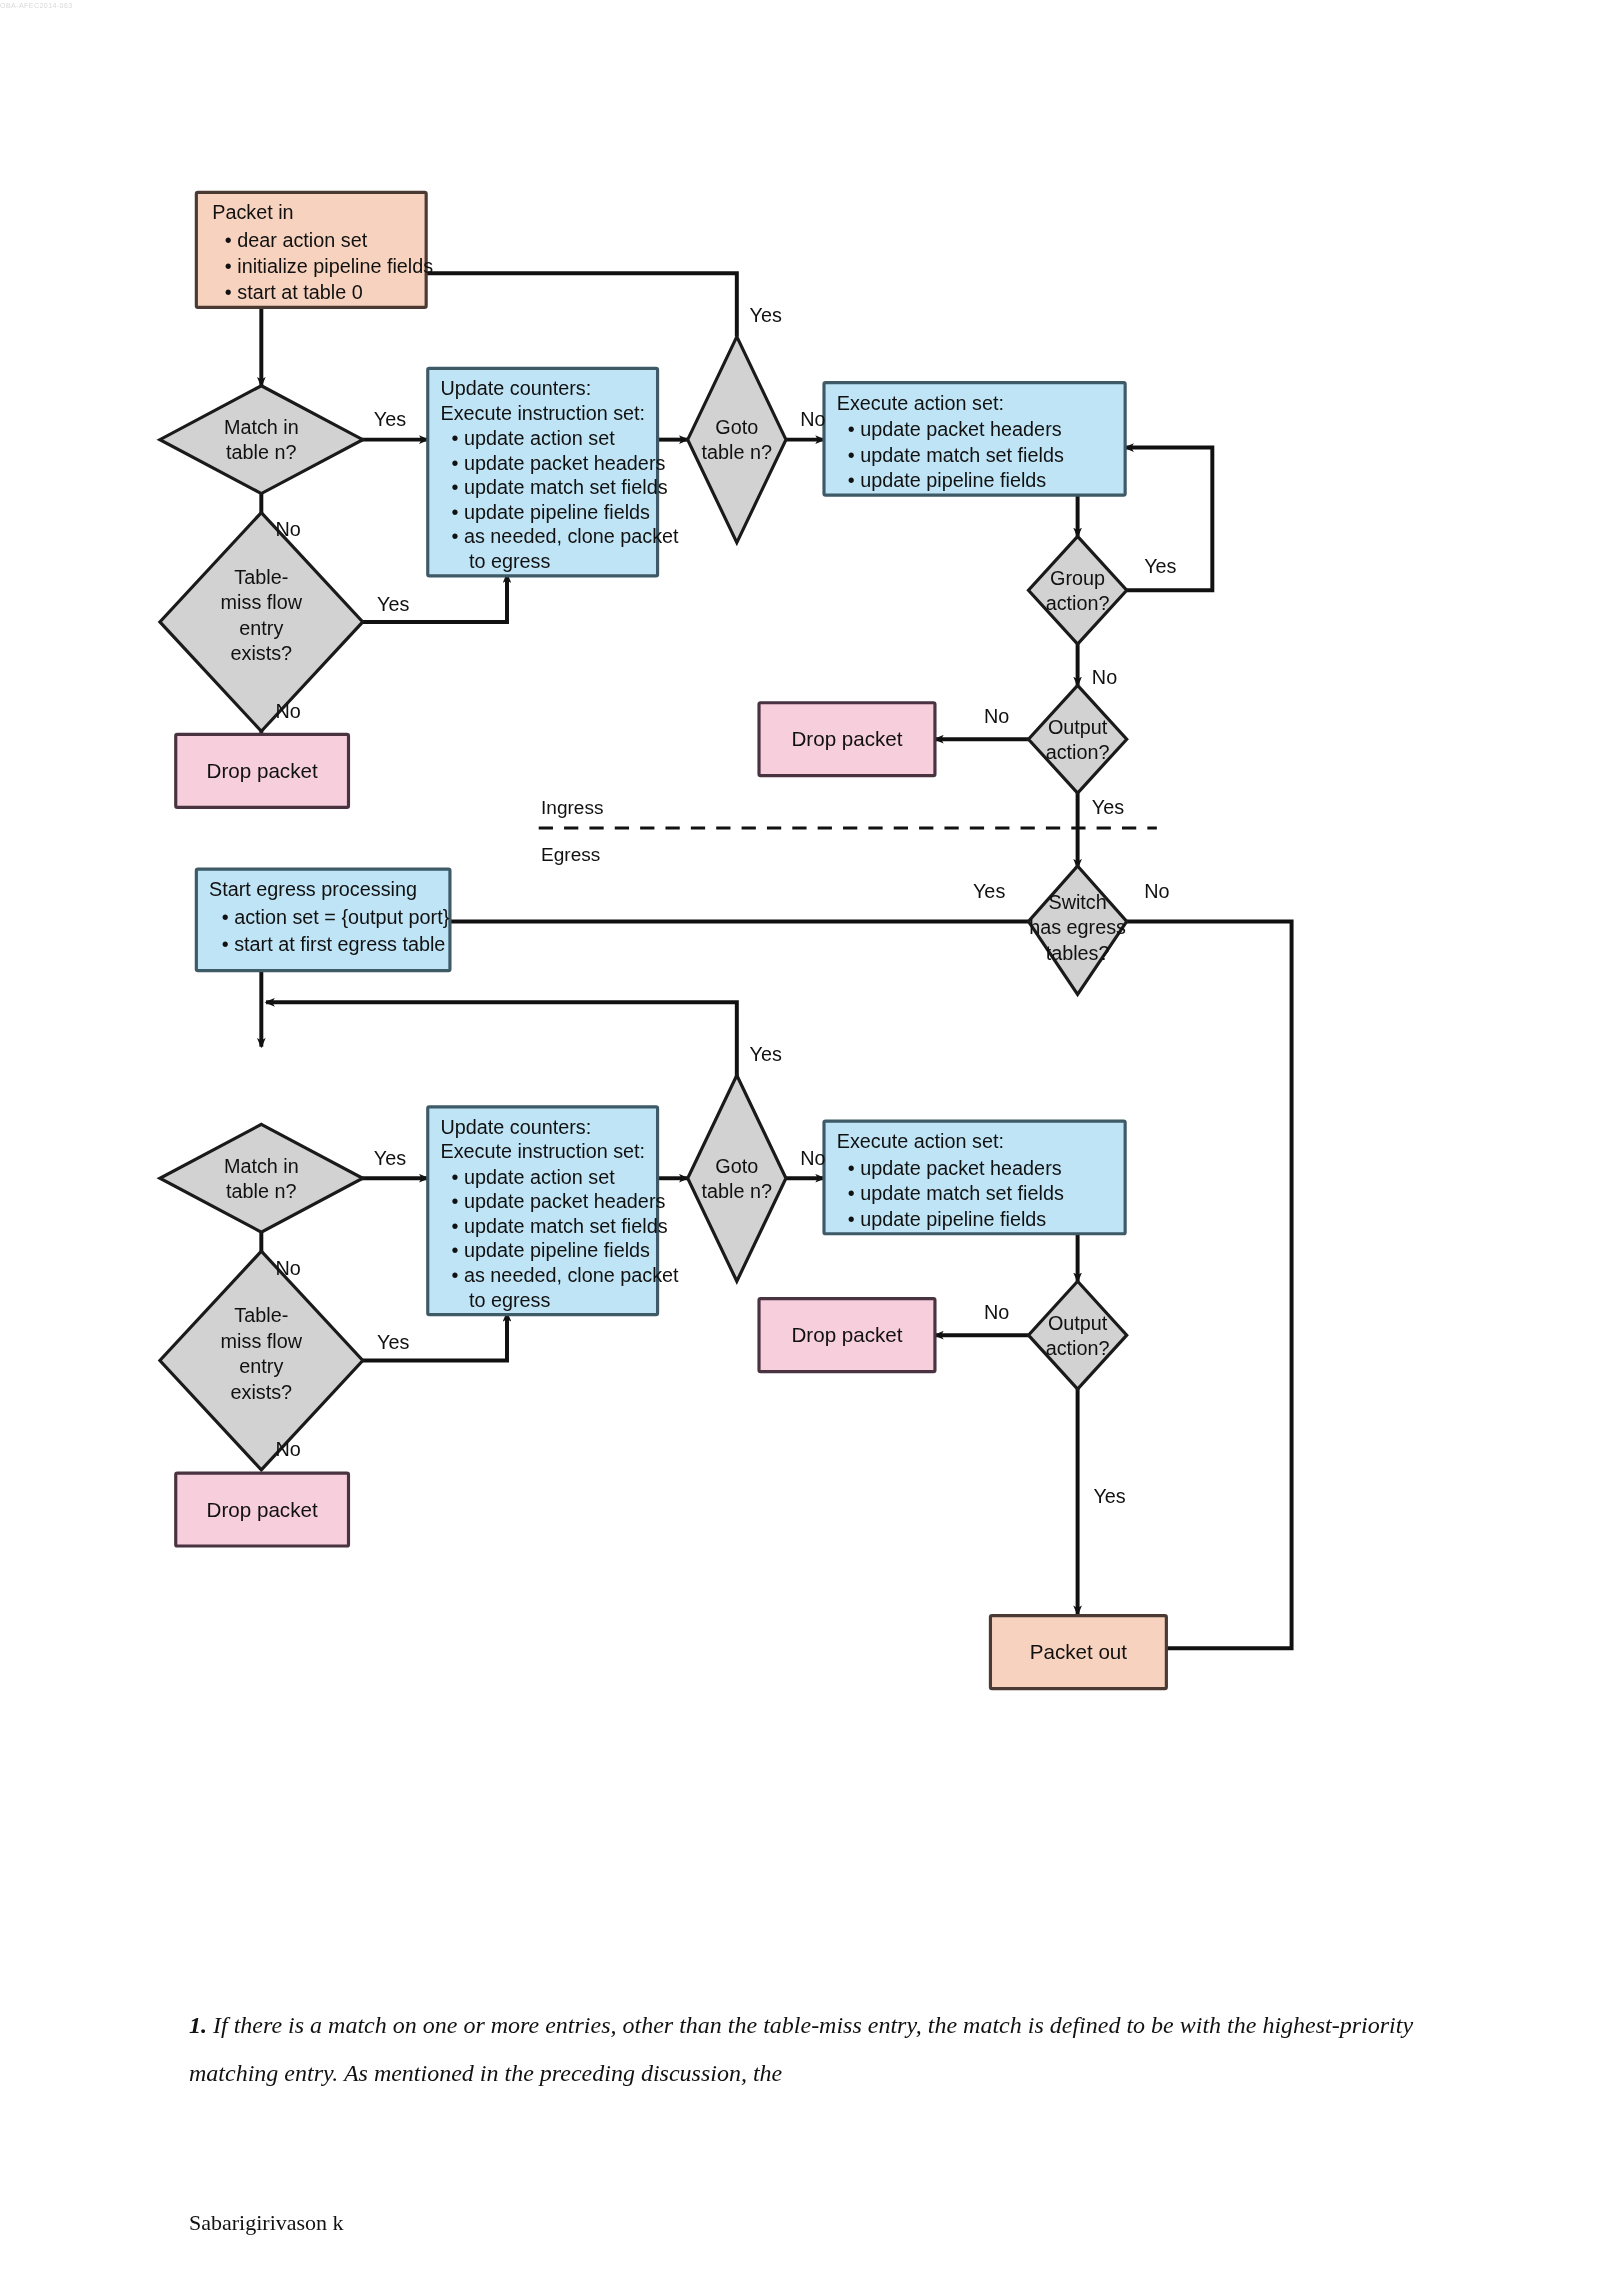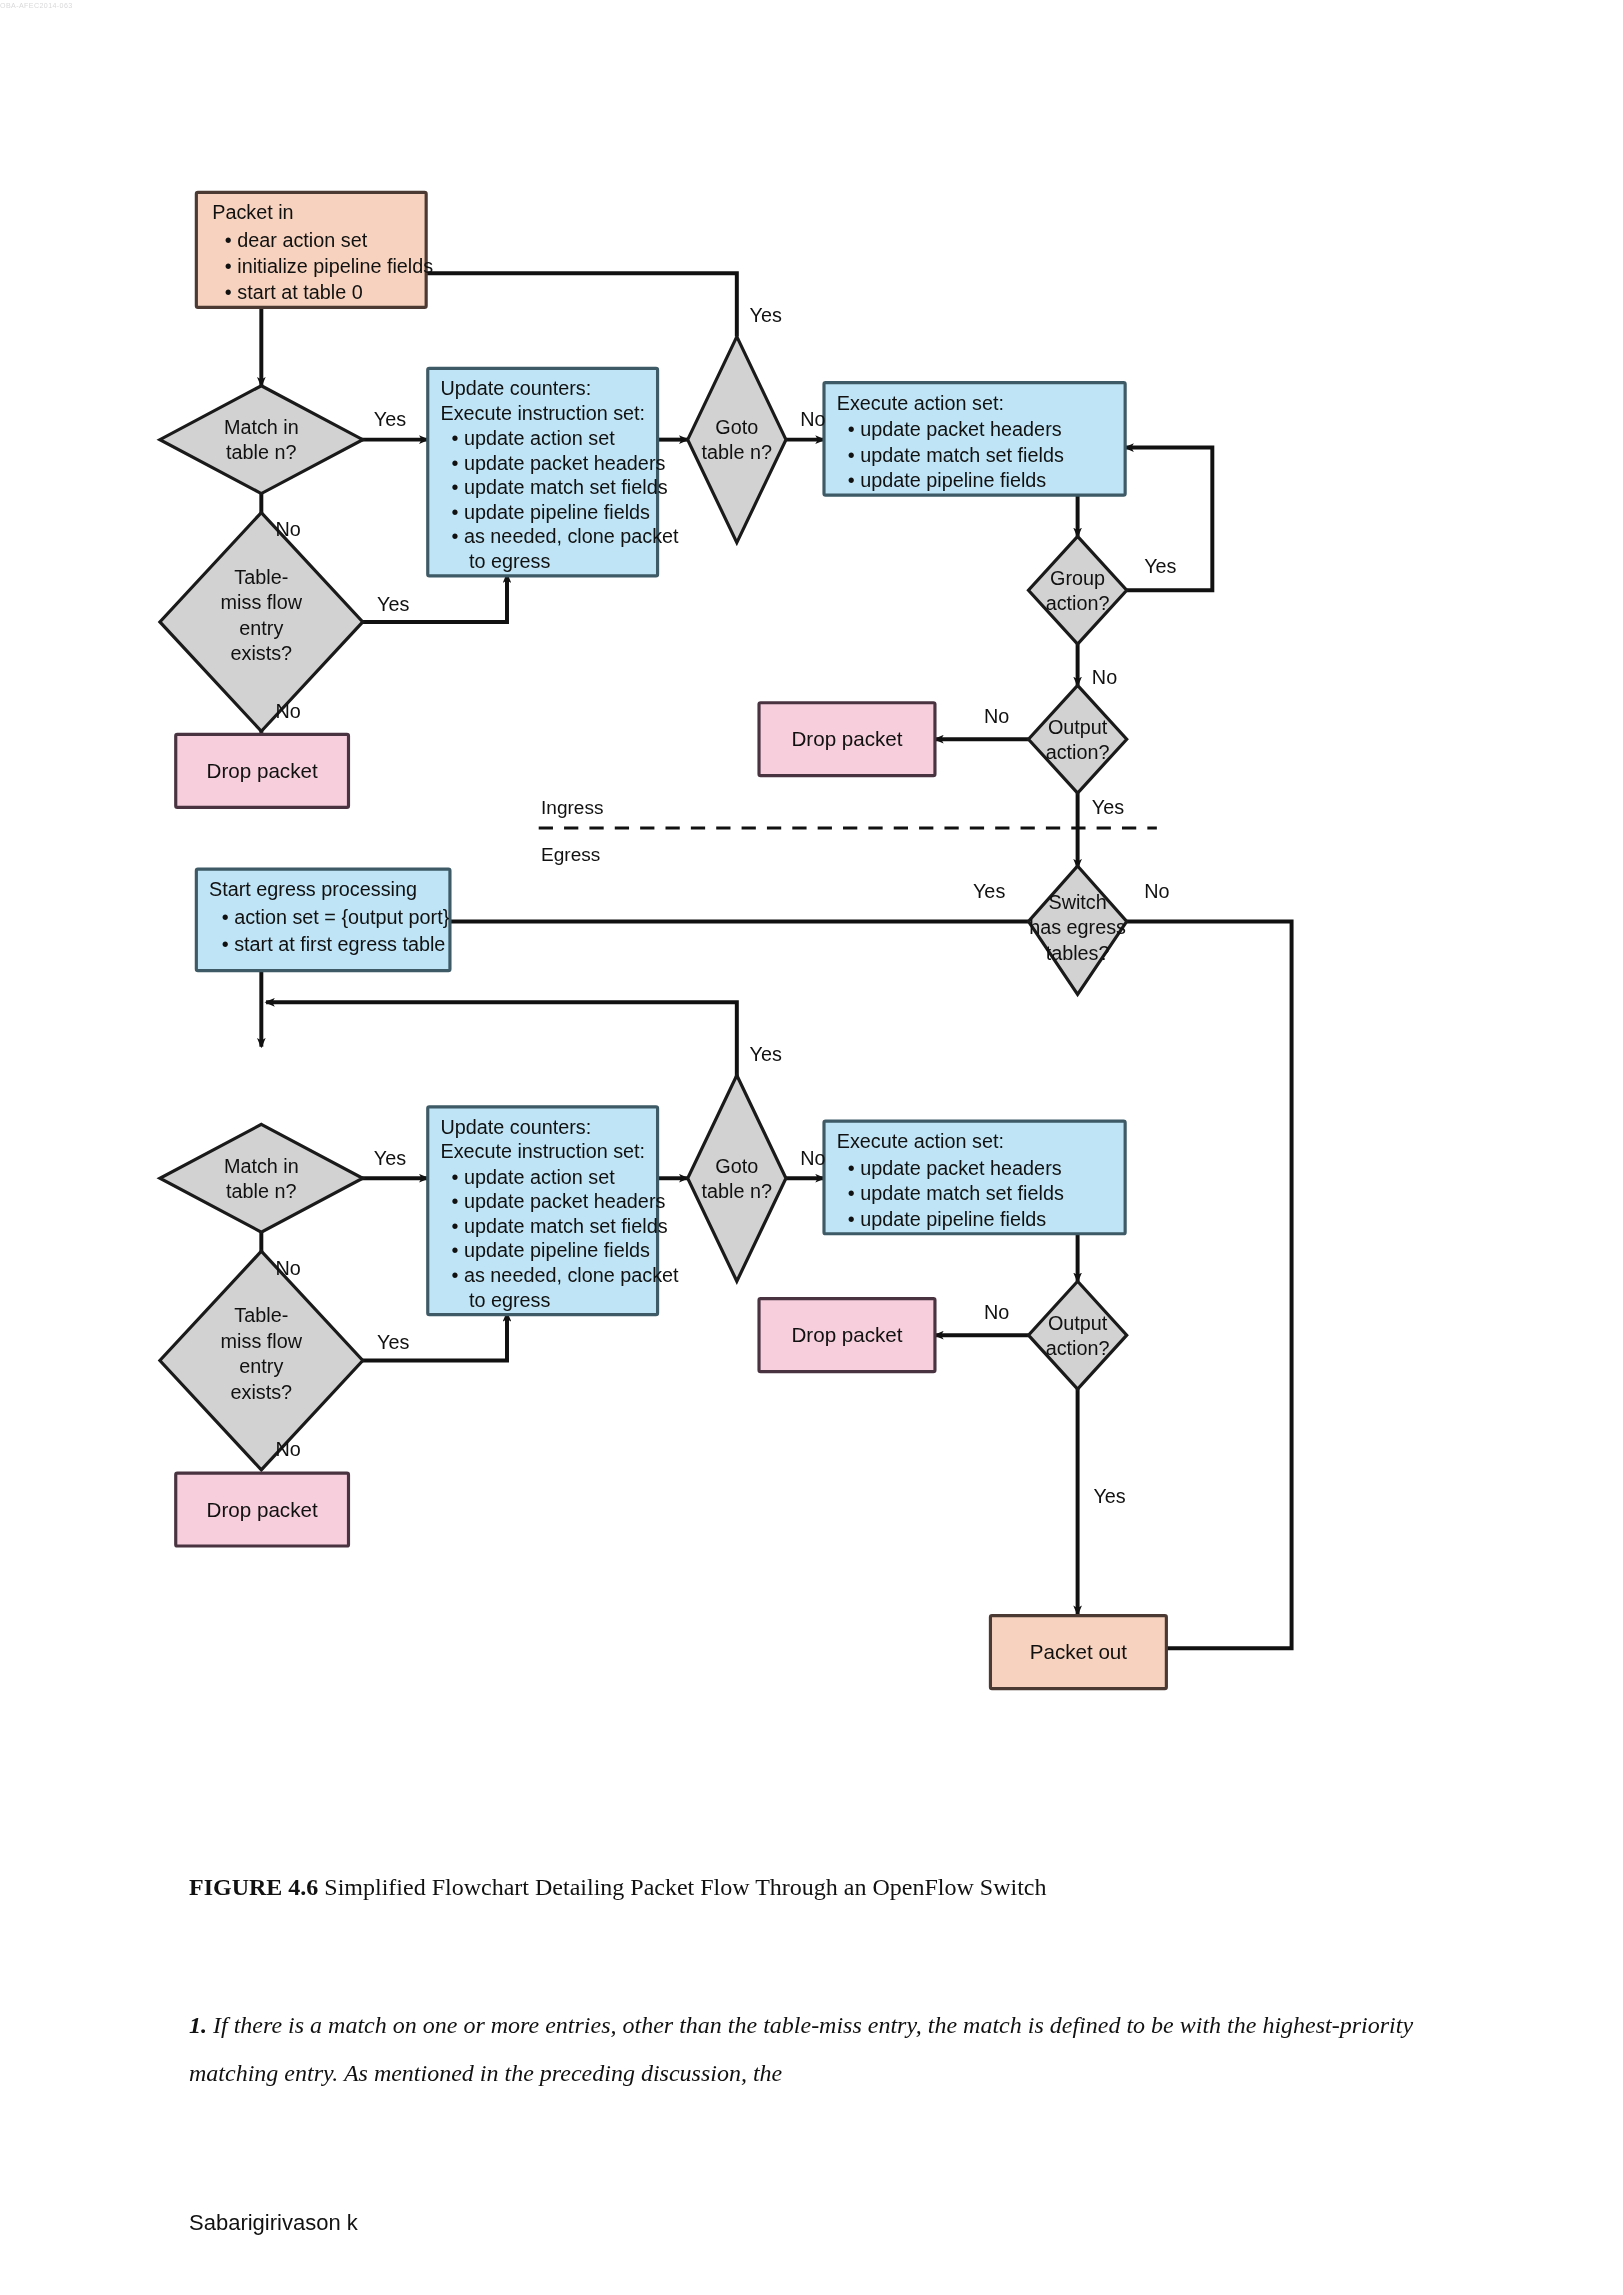--- a/index.html
+++ b/index.html
@@ -51,21 +51,21 @@
     line-height:2.0;
     color:#111;
     text-align:left;
     font-style:italic;
   }
   .body-para .num { font-weight:bold; }
 
   .footer-note {
     position:absolute;
     left:189px; top:2210px;
-    font-family:Liberation Sans, sans-serif;
+    font-family:Liberation Serif, serif;
     font-size:22px;
     color:#111;
   }
 
   
   svg.flow text {
     font-family:"Liberation Sans", sans-serif;
     fill:#111111;
   }
   .node-title { font-size:25px; }
@@ -317,23 +317,20 @@
         <text class="edge-label" x="108" y="1384">No</text>
         <text class="edge-label" x="770" y="1245">No</text>
         <text class="edge-label" x="236" y="1478">Yes</text>
         <text class="edge-label" x="108" y="1613">No</text>
         <text class="edge-label" x="1002" y="1440">No</text>
         <text class="edge-label" x="1140" y="1672">Yes</text>
       </g>
     </svg>
   </div>
 
-  <div class="fig-caption">
-    <span class="fignum">FIGURE 4.6</span><span> Simplified Flowchart Detailing Packet Flow Through an OpenFlow Switch</span>
-  </div>
 
   <div class="body-para">
     <span class="num">1.</span><span> If there is a match on one or more entries, other than the table-miss entry, the match is defined to be with the highest-priority matching entry. As mentioned in the preceding discussion, the</span>
   </div>
 
   <div class="footer-note">Sabarigirivason k</div>
 
 </div>
 
 

